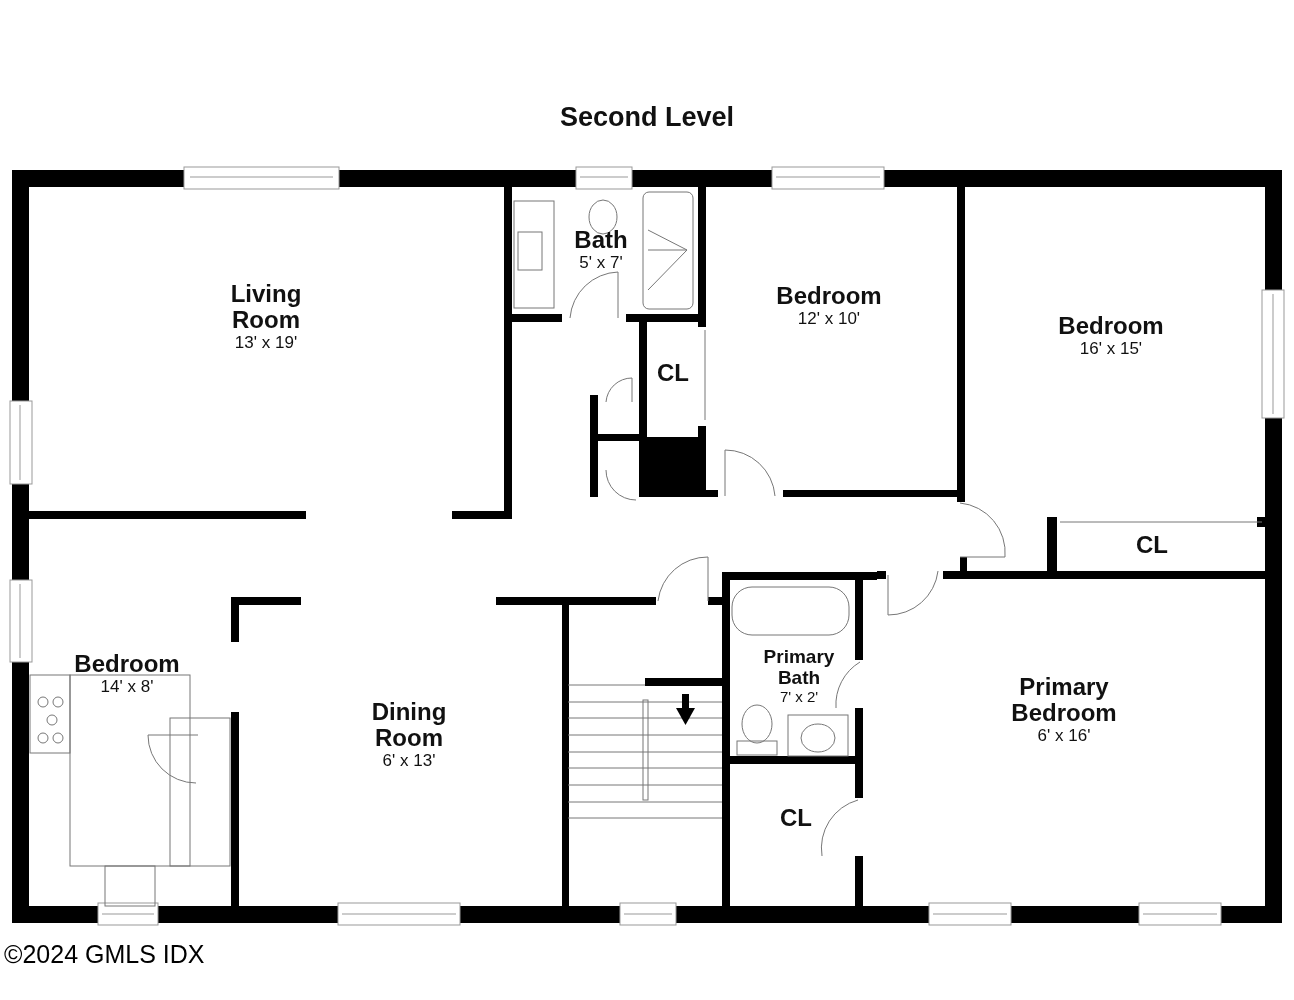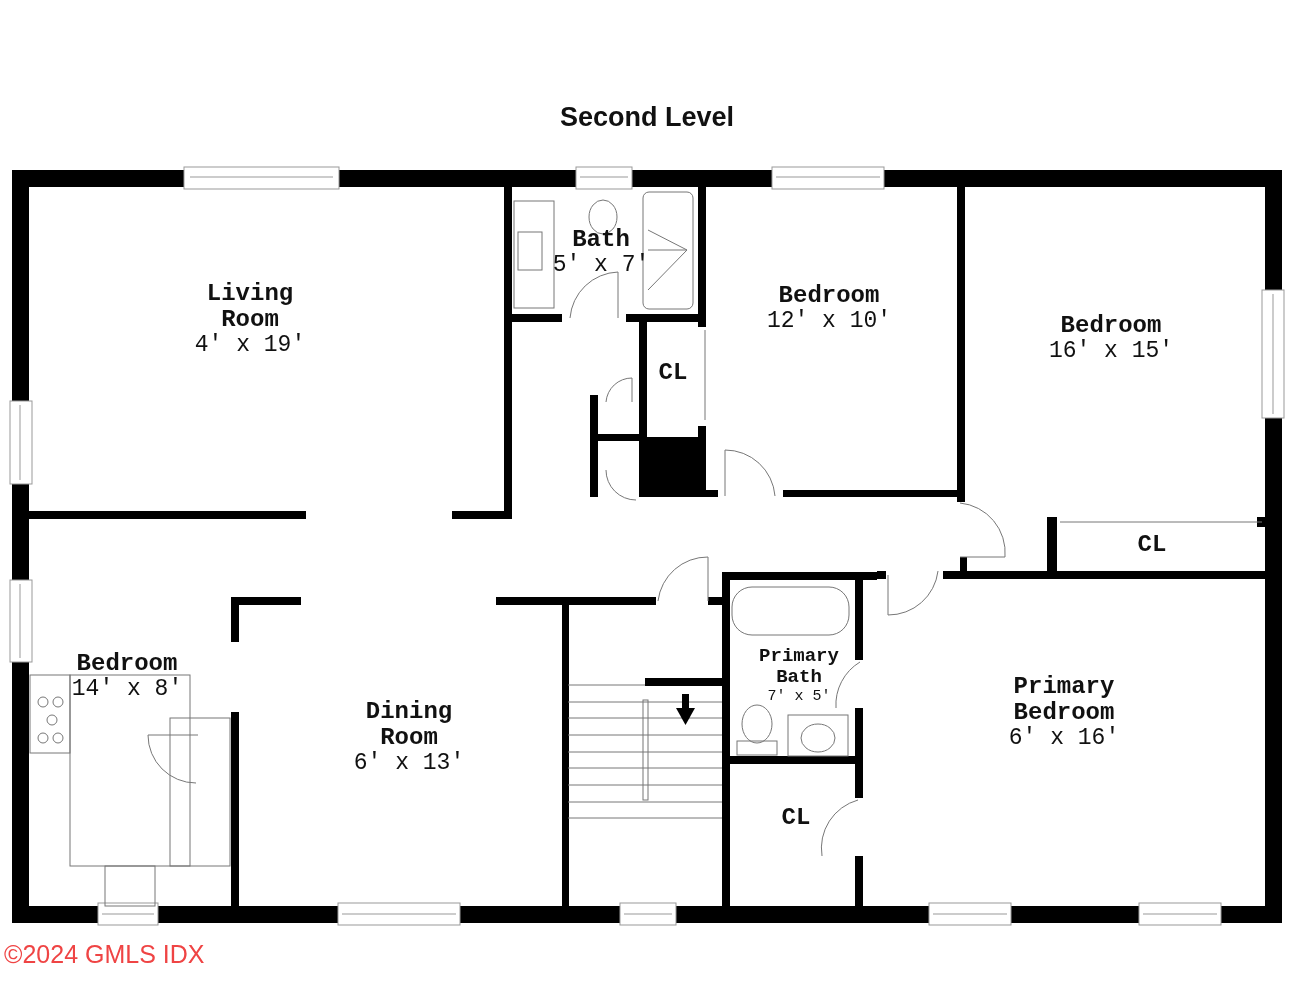--- a/index.html
+++ b/index.html
@@ -1,24 +1,24 @@
 <!DOCTYPE html>
 <html><head>
 <meta charset="utf-8">
 <style>
   html, body { margin:0; padding:0; background:#ffffff; }
   body { width:1294px; height:1000px; position:relative; overflow:hidden; font-family:"Liberation Sans", sans-serif; }
   #plan { position:absolute; left:0; top:0; }
   .title { position:absolute; left:0; width:1294px; top:102px; text-align:center; font-weight:bold; font-size:27px; color:#111; font-family:"Liberation Sans", sans-serif; }
-  .room { position:absolute; text-align:center; color:#111; transform:translateX(-50%); line-height:1; white-space:nowrap;font-family:Liberation Mono, monospace; }
+  .room { position:absolute; text-align:center; color:#111; transform:translateX(-50%); line-height:1; white-space:nowrap; }
   .room .name { font-weight:bold; font-size:24px; line-height:26px; display:block; }
-  .room .dim { font-size:23px; display:block; margin-top:1px; }
+  .room .dim { font-size:17px; display:block; margin-top:1px; }
   .room.small .name { font-size:19px; line-height:21px; }
   .room.small .dim { font-size:15px; }
-  .copyright { position:absolute; left:4px; top:940px; font-size:25px; color:#ef4444; letter-spacing:0px; font-family:"Liberation Sans", sans-serif; }
+  .copyright { position:absolute; left:4px; top:940px; font-size:25px; color:#000000; letter-spacing:0px; font-family:"Liberation Sans", sans-serif; }
 </style>
 </head>
 <body>
 
 <svg id="plan" width="1294" height="1000" viewBox="0 0 1294 1000" xmlns="http://www.w3.org/2000/svg">
   <g fill="#000">
 
     <rect x="12" y="170" width="1270" height="17"></rect>
 
     <rect x="12" y="906" width="1270" height="17"></rect>
@@ -156,24 +156,24 @@
   </g>
 
   <g fill="#000">
     <rect x="682" y="694" width="7" height="14"></rect>
     <polygon points="676,708 695,708 685.5,725"></polygon>
   </g>
 </svg>
 
 <div class="title">Second Level</div>
 
-<div class="room" style="left:250px; top:281px;">
+<div class="room" style="left:266px; top:281px;">
   <span class="name">Living</span>
   <span class="name">Room</span>
-  <span class="dim">4' x 19'</span>
+  <span class="dim">13' x 19'</span>
 </div>
 
 <div class="room" style="left:601px; top:227px;">
   <span class="name">Bath</span>
   <span class="dim">5' x 7'</span>
 </div>
 
 <div class="room" style="left:829px; top:283px;">
   <span class="name">Bedroom</span>
   <span class="dim">12' x 10'</span>
@@ -199,21 +199,21 @@
 
 <div class="room" style="left:409px; top:699px;">
   <span class="name">Dining</span>
   <span class="name">Room</span>
   <span class="dim">6' x 13'</span>
 </div>
 
 <div class="room small" style="left:799px; top:646px;">
   <span class="name">Primary</span>
   <span class="name">Bath</span>
-  <span class="dim">7' x 5'</span>
+  <span class="dim">7' x 2'</span>
 </div>
 
 <div class="room" style="left:1064px; top:674px;">
   <span class="name">Primary</span>
   <span class="name">Bedroom</span>
   <span class="dim">6' x 16'</span>
 </div>
 
 <div class="room" style="left:796px; top:805px;">
   <span class="name">CL</span>

